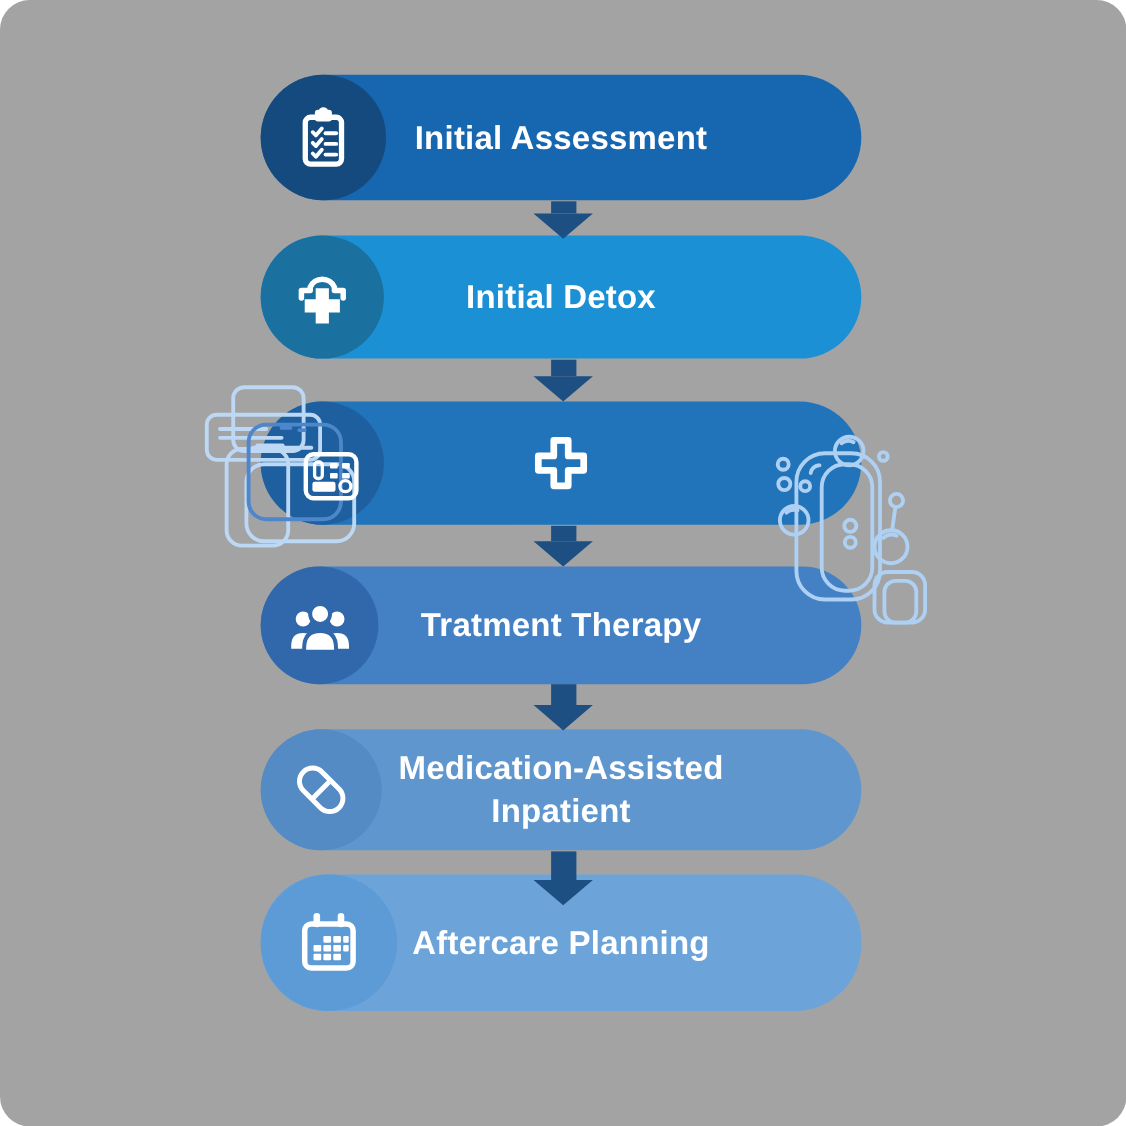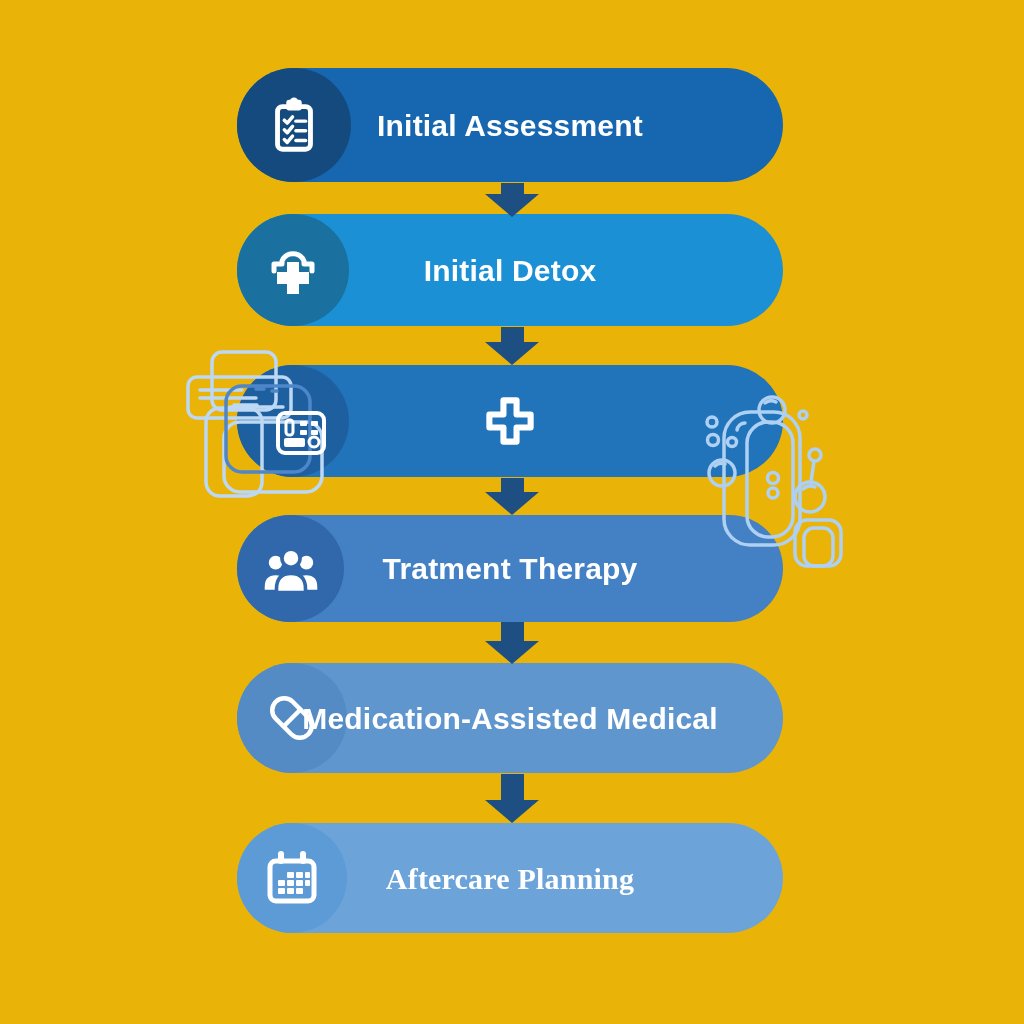--- a/index.html
+++ b/index.html
@@ -24,21 +24,21 @@
   .arrow{position:absolute;left:485px;width:54px;display:flex;flex-direction:column;align-items:center;z-index:1;}
   .arrow .stem{width:23px;background:var(--arrow,#1d4f82);}
   .arrow .head{width:0;height:0;border-left:27px solid transparent;border-right:27px solid transparent;border-top:23px solid var(--arrow,#1d4f82);}
 
   .decor{position:absolute;z-index:5;pointer-events:none;}
   svg{display:block;}
 </style>
 </head>
 <body>
 
-<div class="canvas" style="background: #eab308;">
+<div class="canvas" style="background: #a3a3a3; border-radius: 27px;">
 
   <div class="stage" style="top: 68px; height: 114px; background: rgb(23, 103, 176); --cc: #154a7e;">
     <div class="circle">
       <svg width="62" height="62" viewBox="0 0 64 64">
         <rect x="15" y="13" width="34" height="44" rx="5" fill="none" stroke="#fff" stroke-width="5"></rect>
         <rect x="24" y="6" width="16" height="11" rx="3" fill="#fff"></rect>
         <circle cx="32" cy="8" r="4.5" fill="#fff"></circle>
         <g stroke="#fff" stroke-width="3.6" fill="none" stroke-linecap="round" stroke-linejoin="round">
           <path d="M22 27 l3 3 5.5-6.5"></path>
             <line x1="34" y1="28" x2="44" y2="28"></line>
@@ -112,29 +112,29 @@
 
   <div class="stage" style="top: 663px; height: 110px; background: rgb(96, 150, 206); --cc: #548bc4;">
     <div class="circle">
       <svg width="64" height="64" viewBox="0 0 64 64">
         <g transform="rotate(-45 32 32)">
           <rect x="20" y="9" width="24" height="46" rx="12" fill="none" stroke="#fff" stroke-width="4.5"></rect>
           <line x1="20" y1="32" x2="44" y2="32" stroke="#fff" stroke-width="4.5"></line>
         </g>
       </svg>
     </div>
-    <div class="label" style="color: rgb(255, 255, 255);">Medication-Assisted Medical</div>
+    <div class="label" style="color: rgb(255, 255, 255);">Medication-Assisted Inpatient</div>
   </div>
 
   <div class="arrow" style="top:774px;">
       <div class="stem" style="height:26px;"></div>
       <div class="head"></div>
     </div>
 
-  <div class="stage" style="top: 823px; height: 110px; background: rgb(108, 164, 218); font-family: Liberation Serif, serif; --cc: #5c9bd6;">
+  <div class="stage" style="top: 795px; height: 124px; background: rgb(108, 164, 218); --cc: #5c9bd6;">
     <div class="circle">
       <svg width="64" height="64" viewBox="0 0 64 64">
         <rect x="10" y="15" width="44" height="40" rx="6" fill="none" stroke="#fff" stroke-width="5"></rect>
         <rect x="18" y="5" width="6" height="13" rx="3" fill="#fff"></rect>
         <rect x="40" y="5" width="6" height="13" rx="3" fill="#fff"></rect>
         <g fill="#fff">
           <rect x="27" y="26" width="7" height="6" rx="1"></rect>
             <rect x="36" y="26" width="7" height="6" rx="1"></rect>
             <rect x="45" y="26" width="5" height="6" rx="1"></rect>
           <rect x="18" y="34" width="7" height="6" rx="1"></rect>

